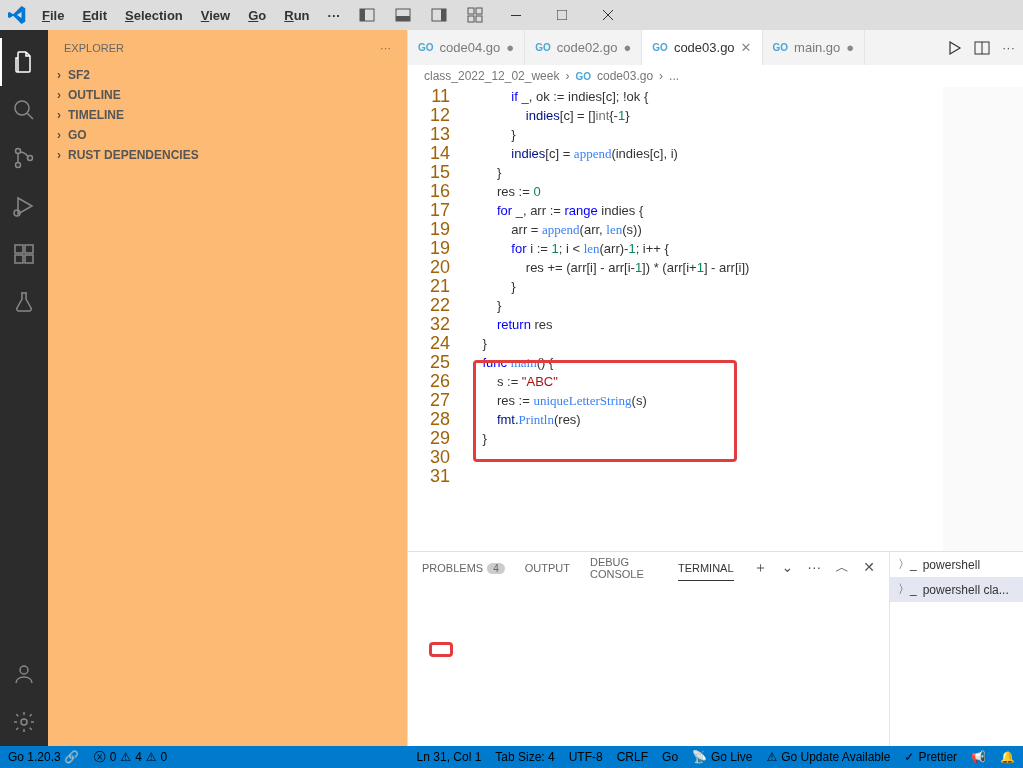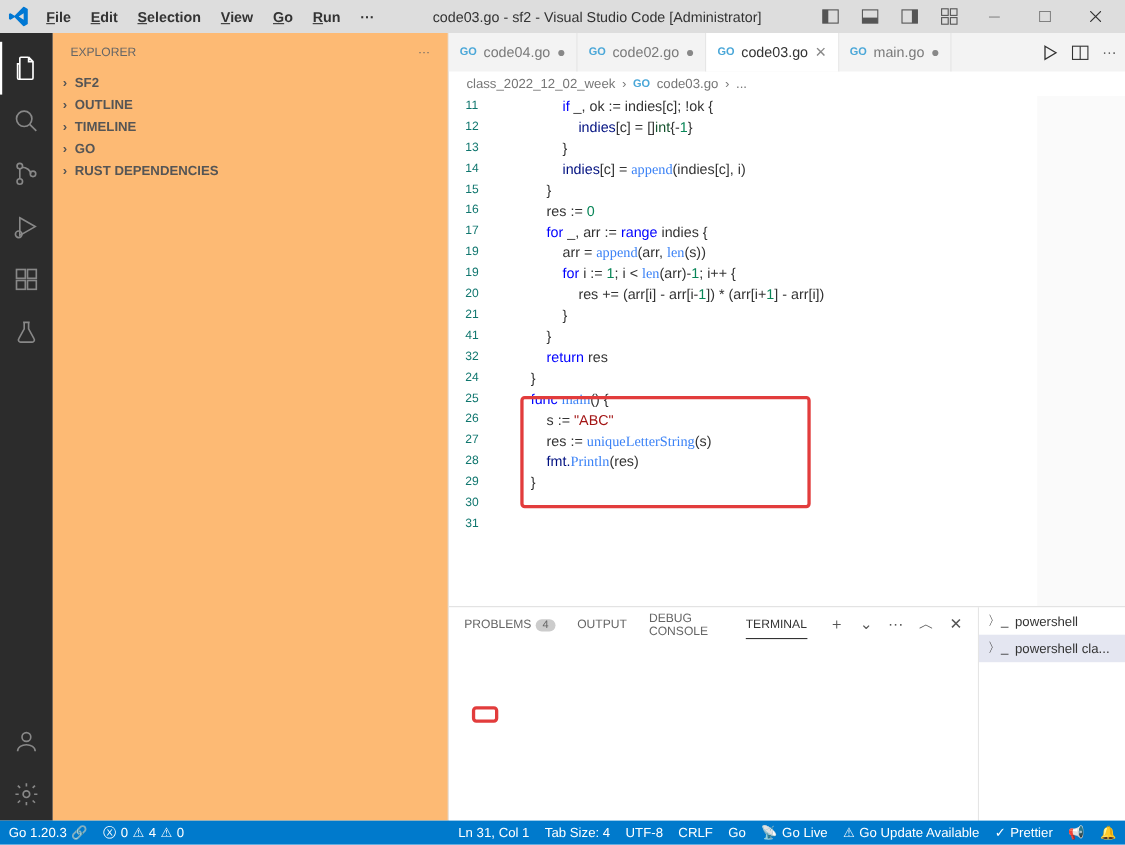--- a/index.html
+++ b/index.html
@@ -34,30 +34,30 @@
 .tab { display: flex; align-items: center; padding: 0 10px; gap: 6px; border-right: 1px solid #e5e5e5; color: #7a7a7a; }
 .tab.active { background: #fff; color: #333; }
 .tab .go-ico { font-size: 10px; color: #4aa7d8; font-weight: bold; }
 .tab .close { color: #888; font-size: 13px; }
 .tabs .tab-actions { margin-left: auto; display: flex; align-items: center; padding: 0 8px; gap: 12px; color: #555; }
 
 .breadcrumb { height: 22px; display: flex; align-items: center; padding: 0 16px; color: #777; font-size: 12px; gap: 6px; }
 .breadcrumb .go-ico { color: #4aa7d8; font-size: 10px; font-weight: bold; }
 
 .code-wrap { flex: 1; display: flex; overflow: hidden; position: relative; }
-.gutter { width: 60px; text-align: center; padding-right: 18px; color: #0f766e; font-family: Consolas, monospace; font-size: 11px; line-height: 19px; padding-top: 0; user-select: none; }
+.gutter { width: 60px; text-align: right; padding-right: 18px; color: #a16207; font-family: Consolas, monospace; font-size: 18px; line-height: 19px; padding-top: 0; user-select: none; }
 .code { flex: 1; font-family: Consolas, monospace; font-size: 13px; line-height: 19px; white-space: pre; position: relative; }
 .minimap { width: 80px; background: #fafafa; }
 
 .kw { color: #0000ff; }
 .fn { color: #3b82f6; font-family: Liberation Serif, serif; }
 .str { color: #a31515; }
 .num { color: #098658; }
 .var { color: #001080; }
-.typ { color: #14532d; }
+.typ { color: #737373; }
 
 .hl-box { position: absolute; border: 3px solid #e23c3c; border-radius: 4px; pointer-events: none; }
 .hl-main { left: 473px; top: 360px; width: 264px; height: 102px; }
 .hl-out  { left: 429px; top: 642px; width: 24px; height: 15px; }
 
 
 .panel { height: 195px; border-top: 1px solid #e0e0e0; display: flex; }
 .panel-main { flex: 1; display: flex; flex-direction: column; min-width: 0; }
 .panel-tabs { height: 32px; display: flex; align-items: center; gap: 20px; padding: 0 14px; color: #666; font-size: 11px; }
 .panel-tabs .pt { padding: 6px 0; }
@@ -65,21 +65,21 @@
 .panel-tabs .badge { background: #ccc; border-radius: 8px; padding: 0 6px; font-size: 10px; margin-left: 4px; }
 .panel-tabs .pt-actions { margin-left: auto; display: flex; gap: 14px; color: #555; font-size: 14px; }
 .term { flex: 1; padding: 6px 14px; font-family: Consolas, monospace; font-size: 13px; line-height: 17px; color: #333; white-space: pre-wrap; }
 .term .dot { color: #0a7aca; }
 .term .cmd { color: #a0a000; font-weight: bold; }
 .panel-side { width: 134px; border-left: 1px solid #e5e5e5; font-size: 12px; }
 .panel-side .row { display: flex; align-items: center; gap: 6px; padding: 4px 8px; }
 .panel-side .row.active { background: #e4e6f1; }
 
 
-.status { height: 22px; background: #007acc; color: #ffffff; display: flex; align-items: center; font-size: 12px; padding: 0 8px; gap: 14px; }
+.status { height: 22px; background: #007acc; color: #000000; display: flex; align-items: center; font-size: 12px; padding: 0 8px; gap: 14px; }
 .status .sep { flex: 1; }
 .status span { display: inline-flex; align-items: center; gap: 4px; }
 
 svg { display: block; }
 </style>
 </head>
 <body>
 
 <div class="titlebar">
   <svg class="logo" viewBox="0 0 24 24">
@@ -87,21 +87,20 @@
     </svg>
   <div class="menu">
     <span><u>F</u>ile</span>
     <span><u>E</u>dit</span>
     <span><u>S</u>election</span>
     <span><u>V</u>iew</span>
     <span><u>G</u>o</span>
     <span><u>R</u>un</span>
     <span>···</span>
   </div>
-  <div class="title">code03.go - sf2 - Visual Studio Code [Administrator]</div>
   <div class="right">
     <div class="icon-btn">
         <svg width="16" height="16" viewBox="0 0 16 16">
           <rect x="1" y="2" width="14" height="12" fill="none" stroke="#555"></rect>
           <rect x="1" y="2" width="5" height="12" fill="#555"></rect>
         </svg>
       </div>
     <div class="icon-btn">
         <svg width="16" height="16" viewBox="0 0 16 16">
           <rect x="1" y="2" width="14" height="12" fill="none" stroke="#555"></rect>
@@ -263,21 +262,21 @@
           <div>12</div>
           <div>13</div>
           <div>14</div>
           <div>15</div>
           <div>16</div>
           <div>17</div>
           <div>19</div>
           <div>19</div>
           <div>20</div>
           <div>21</div>
-          <div>41</div>
+          <div>22</div>
           <div>32</div>
           <div>24</div>
           <div>25</div>
           <div>26</div>
           <div>27</div>
           <div>28</div>
           <div>29</div>
           <div>30</div>
           <div>31</div>
         </div>

